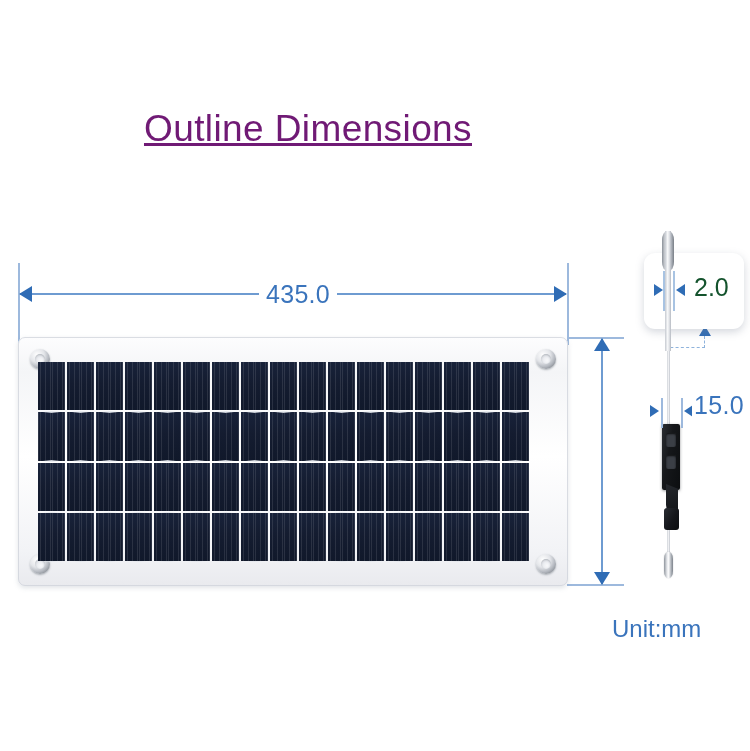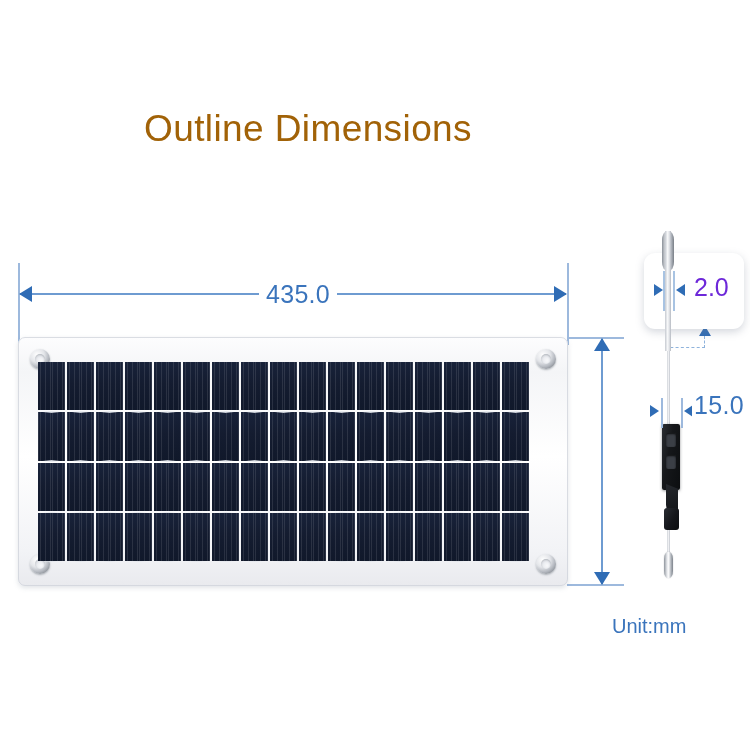--- a/index.html
+++ b/index.html
@@ -22,21 +22,22 @@
   
   #title {
     position: absolute;
     left: 0;
     top: 108px;
     width: 616px;
     text-align: center;
     font-size: 37px;
     font-weight: 400;
     letter-spacing: 0.4px;
-    color: #a16207;
+    color: #701a75;
+    text-decoration: underline;
   }
 
   
   #panel {
     position: absolute;
     left: 18px;
     top: 337px;
     width: 550px;
     height: 249px;
     border-radius: 7px;
@@ -362,18 +363,18 @@
   <div class="leader" style="left:704px; top:336px; height:12px; border-left:1.5px dashed #8fb3dc;"></div>
   <div class="arrow up" style="left:699px; top:326px; border-left-width:6px; border-right-width:6px; border-bottom-width:10px;"></div>
 
   <div id="callout">
     <div id="co-ferrule"></div>
     <div id="co-cable"></div>
     <div class="co-edge" id="co-edge-l"></div>
     <div class="co-edge" id="co-edge-r"></div>
     <div class="arrow small right" style="left:10px; top:31px;"></div>
     <div class="arrow small left" style="left:32px; top:31px;"></div>
-    <div style="position:absolute; left:50px; top:20px; color:#6d28d9; font-size:25px;">2.0</div>
+    <div style="position:absolute; left:50px; top:20px; color:#14532d; font-size:25px;">2.0</div>
   </div>
 
-  <div style="position:absolute; left:612px; top:615px; color:#3a74bc; font-size:20px;">Unit:mm</div>
+  <div style="position:absolute; left:612px; top:615px; color:#3a74bc; font-size:24px;">Unit:mm</div>
 
 </div>
 
 </body></html>

